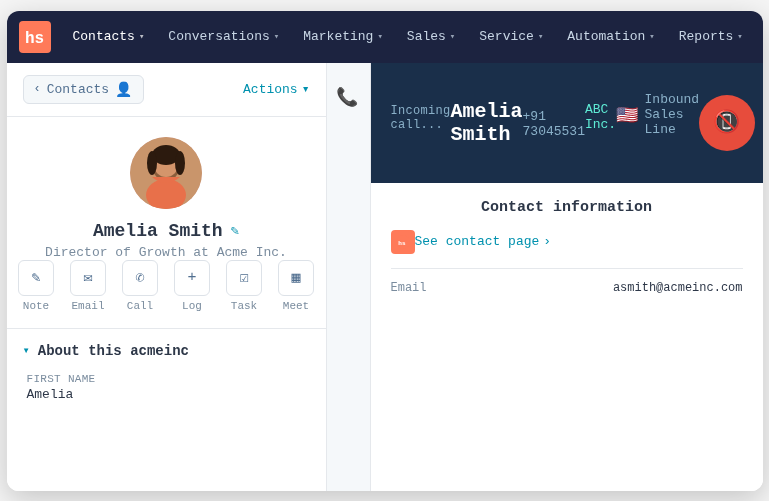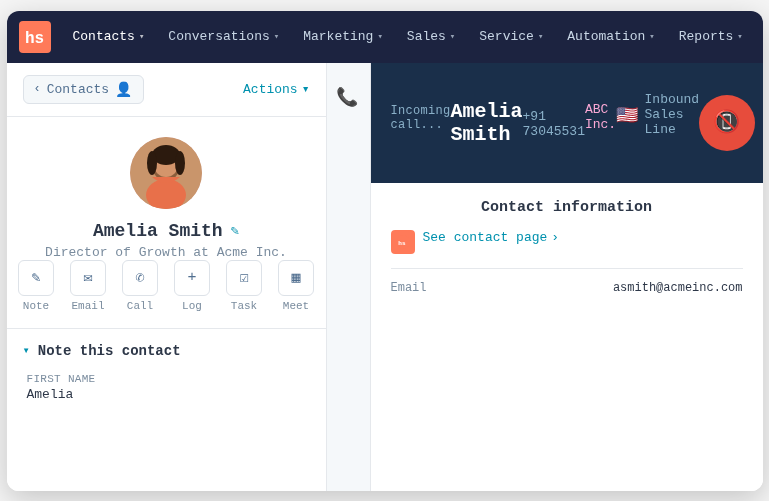--- a/index.html
+++ b/index.html
@@ -311,21 +311,21 @@
     }
 
     .caller-phone {
       font-size: 13px;
       color: #8ab0c8;
       margin-bottom: 2px;
     }
 
     .caller-company {
       font-size: 13px;
-      color: #f9a8d4;
+      color: #5eead4;
       margin-bottom: 16px;
     }
 
     .call-line {
       display: flex;
       align-items: center;
       gap: 6px;
       margin-bottom: 20px;
     }
 
@@ -380,22 +380,21 @@
     .contact-info-title {
       font-size: 15px;
       font-weight: 700;
       color: #2d3748;
       margin-bottom: 14px;
       text-align: center;
     }
 
     .see-contact-row {
       display: flex;
-      align-items: flex-start;
-      gap: 8px;
+      align-items: center;
       margin-bottom: 14px;
     }
 
     .hs-logo-small {
       width: 24px;
       height: 24px;
       background: #ff7a59;
       border-radius: 4px;
       display: flex;
       align-items: center;
@@ -548,21 +547,21 @@
           <div class="action-btn">
             <div class="action-btn-icon">▦</div>
             <span class="action-btn-label">Meet</span>
           </div>
         </div>
       </div>
 
       <div class="about-section">
         <div class="about-header">
           <span class="about-chevron">▾</span>
-          <span class="about-title">Note this contact</span>
+          <span class="about-title">About this acmeinc</span>
         </div>
         <div class="field-group">
           <div class="field-label">First name</div>
           <div class="field-value">Amelia</div>
         </div>
       </div>
 
     </div>
 
     <div class="phone-column">

